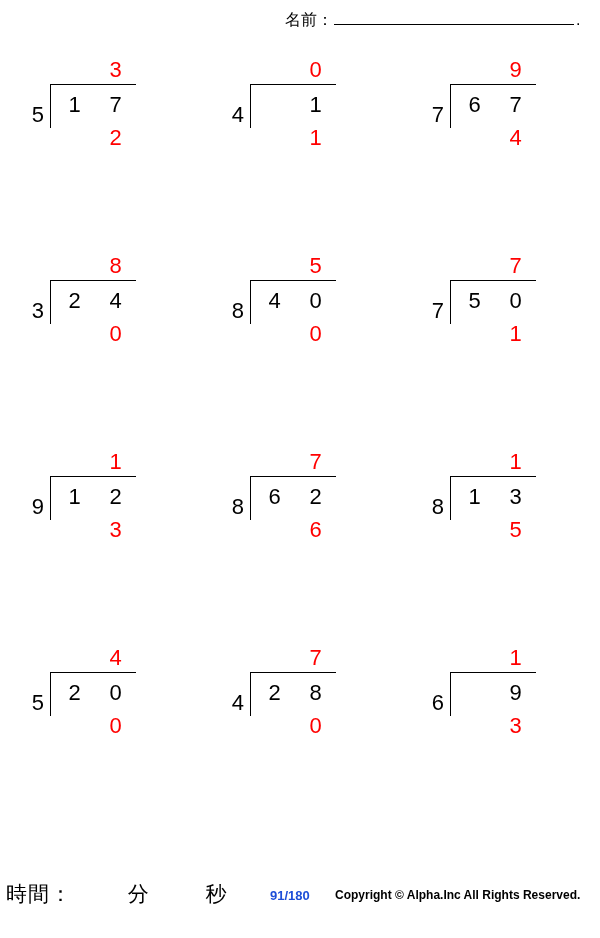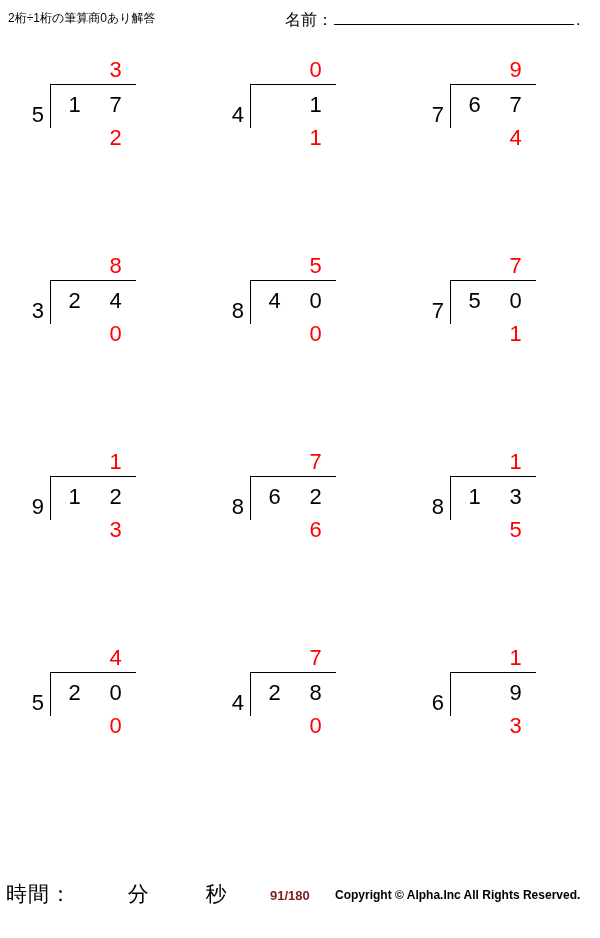--- a/index.html
+++ b/index.html
@@ -175,37 +175,36 @@
   .time-blank {
     display: inline-block;
     width: 42px;
   }
   .page-number {
     position: absolute;
     left: 270px;
     top: 8px;
     font-size: 13px;
     font-weight: bold;
-    color: #7f1d1d;
+    color: #1d4ed8;
   }
   .copyright {
     position: absolute;
     left: 335px;
     top: 8px;
     font-size: 12px;
     color: #000;
     white-space: nowrap;
     font-weight: bold;
   }
 </style>
 </head>
 <body>
 
 <div class="header">
-  <div class="worksheet-title">2桁÷1桁の筆算商0あり解答</div>
   <div class="name-area">
     <span class="name-label">名前：</span>
     <span class="name-line"></span>
     <span class="name-period">.</span>
   </div>
 </div>
 
 <div class="grid">
 
   <div class="row">

